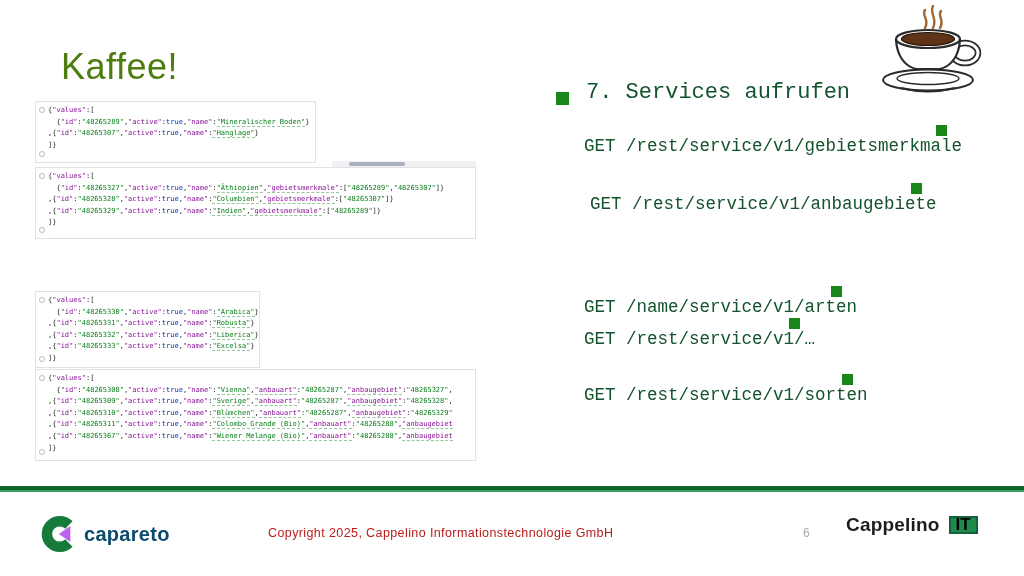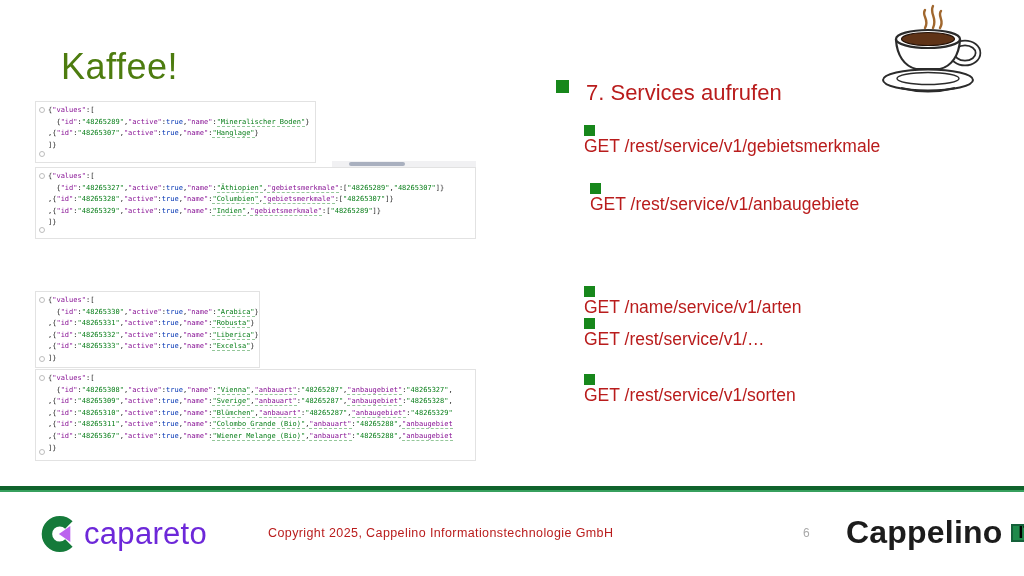--- a/index.html
+++ b/index.html
@@ -33,43 +33,43 @@
   .tb{color:#0033b3;}
   .mis{border-bottom:1px dashed #94c79a;}
   #code1{left:35px;top:101px;width:281px;height:62px;}
   #code2{left:35px;top:167px;width:441px;height:72px;}
   #code3{left:35px;top:291px;width:225px;height:77px;}
   #code4{left:35px;top:369px;width:441px;height:92px;}
   
   .scroll-track{position:absolute;left:332px;top:161px;width:144px;height:6px;background:#f1f1f3;}
   .scroll-thumb{position:absolute;left:17px;top:1px;width:56px;height:4px;background:#a9b0bf;border-radius:2px;}
   
-  .bullet-row{position:absolute;display:flex;align-items:flex-start;color:#b91c1c;}
+  .bullet-row{position:absolute;display:flex;align-items:flex-end;color:#14532d;font-family:Liberation Mono, monospace;}
   .bullet-row .sq{flex:0 0 auto;background:#17871b;display:inline-block;}
   .b-header{left:556px;top:80px;font-size:22px;}
   .b-header .sq{width:13px;height:13px;margin-right:17px;}
   .b-sub{font-size:17.5px;flex-direction:column;}
   .b-sub .sq{width:11px;height:11px;margin-right:15px;}
   #bul1{left:584px;top:125px;}
   #bul2{left:584px;top:183px;padding-left:6px;}
   #bul3{left:584px;top:286px;}
   #bul4{left:584px;top:318px;}
   #bul5{left:584px;top:374px;}
   
   .cup{position:absolute;left:868px;top:2px;width:134px;height:98px;}
   
   .footer-line{position:absolute;left:0;top:486px;width:1024px;height:6px;}
   .footer-line .dark{height:4px;background:#10632c;}
   .footer-line .light{height:2px;background:#37a05e;}
   .capareto{position:absolute;left:38px;top:515px;display:flex;align-items:center;}
-  .capareto .word{font-size:31px;font-weight:400;color:#6d28d9;margin-left:8px;letter-spacing:0.3px;}
+  .capareto .word{font-size:20px;font-weight:700;color:#0c4a6e;margin-left:8px;letter-spacing:0.3px;}
   .copyright{position:absolute;left:268px;top:526px;font-size:12.5px;color:#b91c1c;letter-spacing:0.4px;}
   .pagenum{position:absolute;left:803px;top:526px;font-size:12px;color:#a9a9a9;}
   .cappelino{position:absolute;left:846px;top:514px;display:flex;align-items:center;}
-  .cappelino .word{font-size:32px;font-weight:600;color:#1c1c1c;letter-spacing:0.2px;}
+  .cappelino .word{font-size:19px;font-weight:600;color:#1c1c1c;letter-spacing:0.2px;}
   .cappelino .itbox{
     margin-left:9px;width:29px;height:18px;background:#1e8a4b;border:2px solid #14613a;
     color:#000000;font-size:17px;font-weight:700;display:flex;align-items:center;justify-content:center;
     box-sizing:border-box;
   }
 </style>
 </head>
 <body>
 
 <div class="slide">

